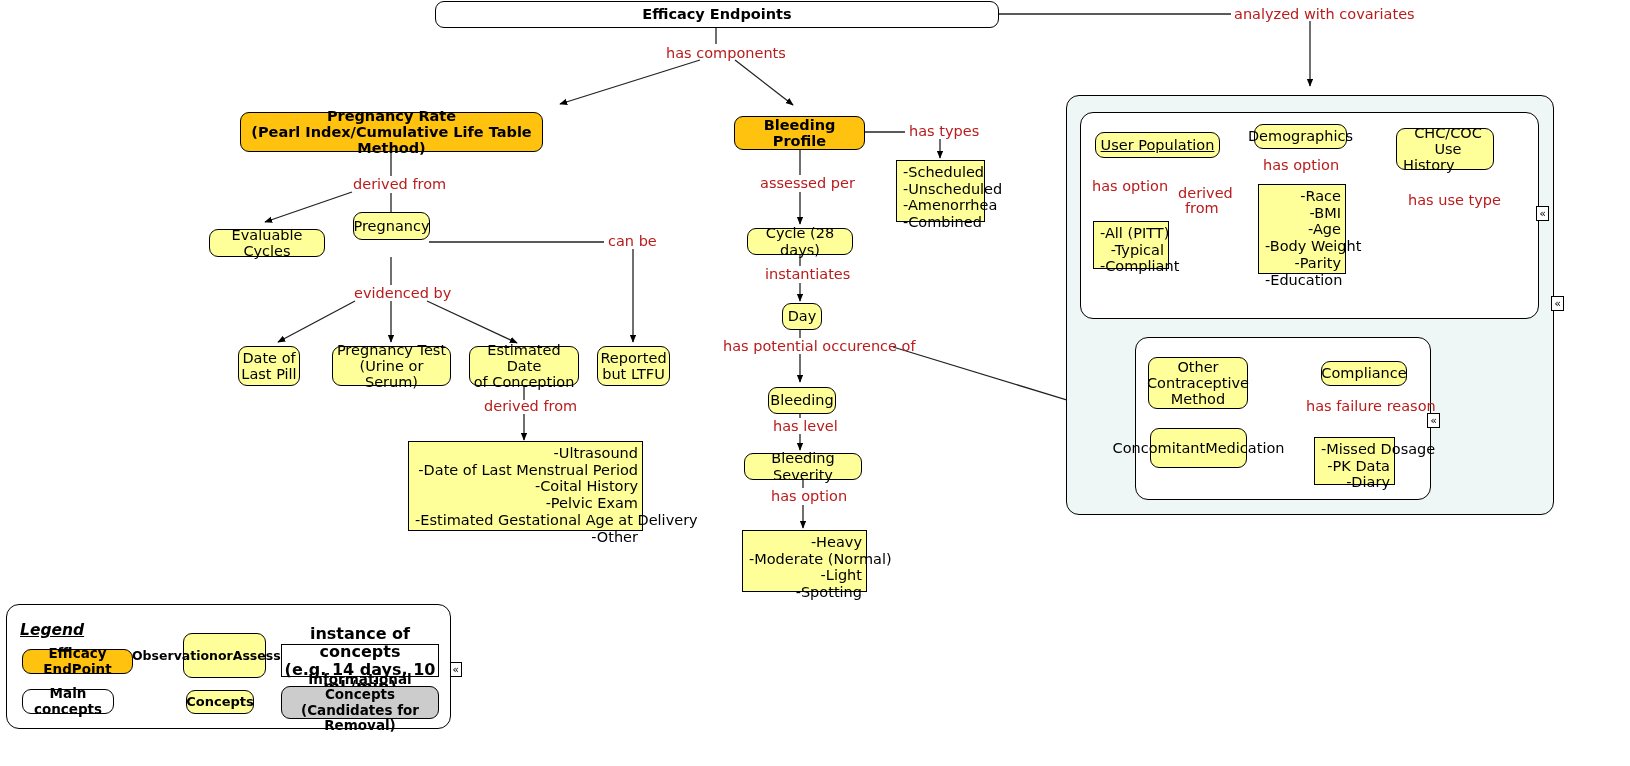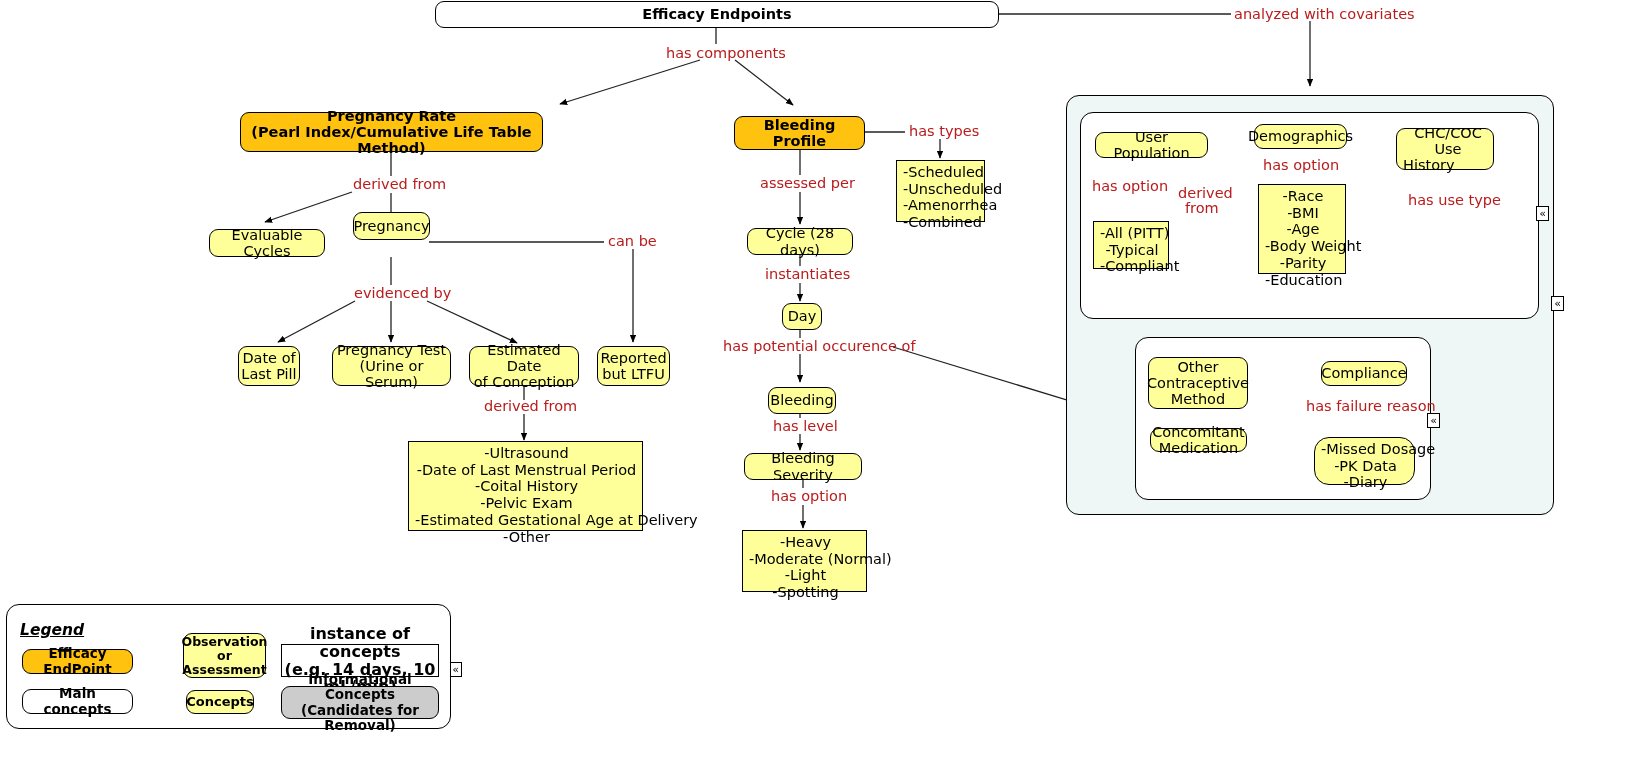--- a/index.html
+++ b/index.html
@@ -57,21 +57,21 @@
     border-radius: 9px;
     font-weight: bold;
     font-size: 14.5px;
   }
   
   .listbox {
     background: #ffff99;
     border: 1.1px solid #000000;
     border-radius: 0;
     display: block;
-    text-align: center;
+    text-align: right;
     font-size: 14.5px;
     padding: 3px 4px 3px 6px;
     line-height: 1.155;
     white-space: nowrap;
   }
   
   .instbox {
     background: #ffffff;
     border: 1.4px solid #000000;
     border-radius: 0;
@@ -290,21 +290,21 @@
     <div>-Light</div>
     <div>-Spotting</div>
   </div>
 
   <div class="panel-outer" style="left:1066px; top:95px; width:488px; height:420px;"></div>
 
   <div class="panel-inner" style="left:1080px; top:112px; width:459px; height:207px;"></div>
 
   <div class="panel-inner" style="left:1135px; top:337px; width:296px; height:163px;"></div>
 
-  <div class="node concept" style="left:1095px; top:132px; width:113px; height:26px;">
+  <div class="node concept" style="left:1095px; top:132px; width:125px; height:26px;text-decoration:underline;">
     <span>User Population</span>
   </div>
 
   <div class="node listbox" style="left:1093px; top:221px; width:76px; height:48px;">
     <div>-All (PITT)</div>
     <div>-Typical</div>
     <div>-Compliant</div>
   </div>
 
   <div class="node concept" style="left:1254px; top:124px; width:93px; height:25px;">
@@ -325,30 +325,30 @@
     <span>History</span>
   </div>
 
 
   <div class="node concept" style="left:1148px; top:357px; width:100px; height:52px; flex-direction:column;">
     <span>Other</span>
     <span>Contraceptive</span>
     <span>Method</span>
   </div>
 
-  <div class="node concept" style="left:1150px; top:428px; width:97px; height:24px; flex-direction:column;">
+  <div class="node concept" style="left:1150px; top:428px; width:97px; height:40px; flex-direction:row;">
     <span>Concomitant</span>
     <span>Medication</span>
   </div>
 
   <div class="node concept" style="left:1321px; top:361px; width:86px; height:25px;">
     <span>Compliance</span>
   </div>
 
-  <div class="node listbox" style="left:1314px; top:437px; width:101px; height:48px;border-radius:15px;">
+  <div class="node listbox" style="left:1314px; top:437px; width:81px; height:48px;">
     <div>-Missed Dosage</div>
     <div>-PK Data</div>
     <div>-Diary</div>
   </div>
 
   <div class="elabel" style="left:666px; top:45px;">has components</div>
   <div class="elabel" style="left:1234px; top:6px;">analyzed with covariates</div>
   <div class="elabel" style="left:353px; top:176px;">derived from</div>
   <div class="elabel" style="left:354px; top:285px;">evidenced by</div>
   <div class="elabel" style="left:608px; top:233px;">can be</div>
@@ -372,25 +372,25 @@
   <div class="chev" style="left:449px; top:662px;">«</div>
 
   <div class="legend-panel" style="left:6px; top:604px; width:445px; height:125px;"></div>
 
   <div class="legend-title" style="left:20px; top:621px;">Legend</div>
 
   <div class="node endpoint" style="left:22px; top:649px; width:111px; height:25px; font-size:13.5px;">
     <span>Efficacy EndPoint</span>
   </div>
 
-  <div class="node mainconcept" style="left:22px; top:689px; width:111px; height:25px; font-size:13.5px;">
+  <div class="node mainconcept" style="left:22px; top:689px; width:92px; height:25px; font-size:13.5px;">
     <span>Main concepts</span>
   </div>
 
-  <div class="node concept" style="left:183px; top:633px; width:83px; height:45px; font-size:12.5px; font-weight:bold; flex-direction:column;">
+  <div class="node concept" style="left:183px; top:633px; width:83px; height:45px; font-size:12.5px; font-weight:bold; flex-direction:row;">
     <span>Observation</span>
     <span>or</span>
     <span>Assessment</span>
   </div>
 
   <div class="node concept" style="left:186px; top:690px; width:68px; height:24px; font-size:13px; font-weight:bold;">
     <span>Concepts</span>
   </div>
 
   <div class="node instbox" style="left:281px; top:644px; width:158px; height:33px; flex-direction:column;">

